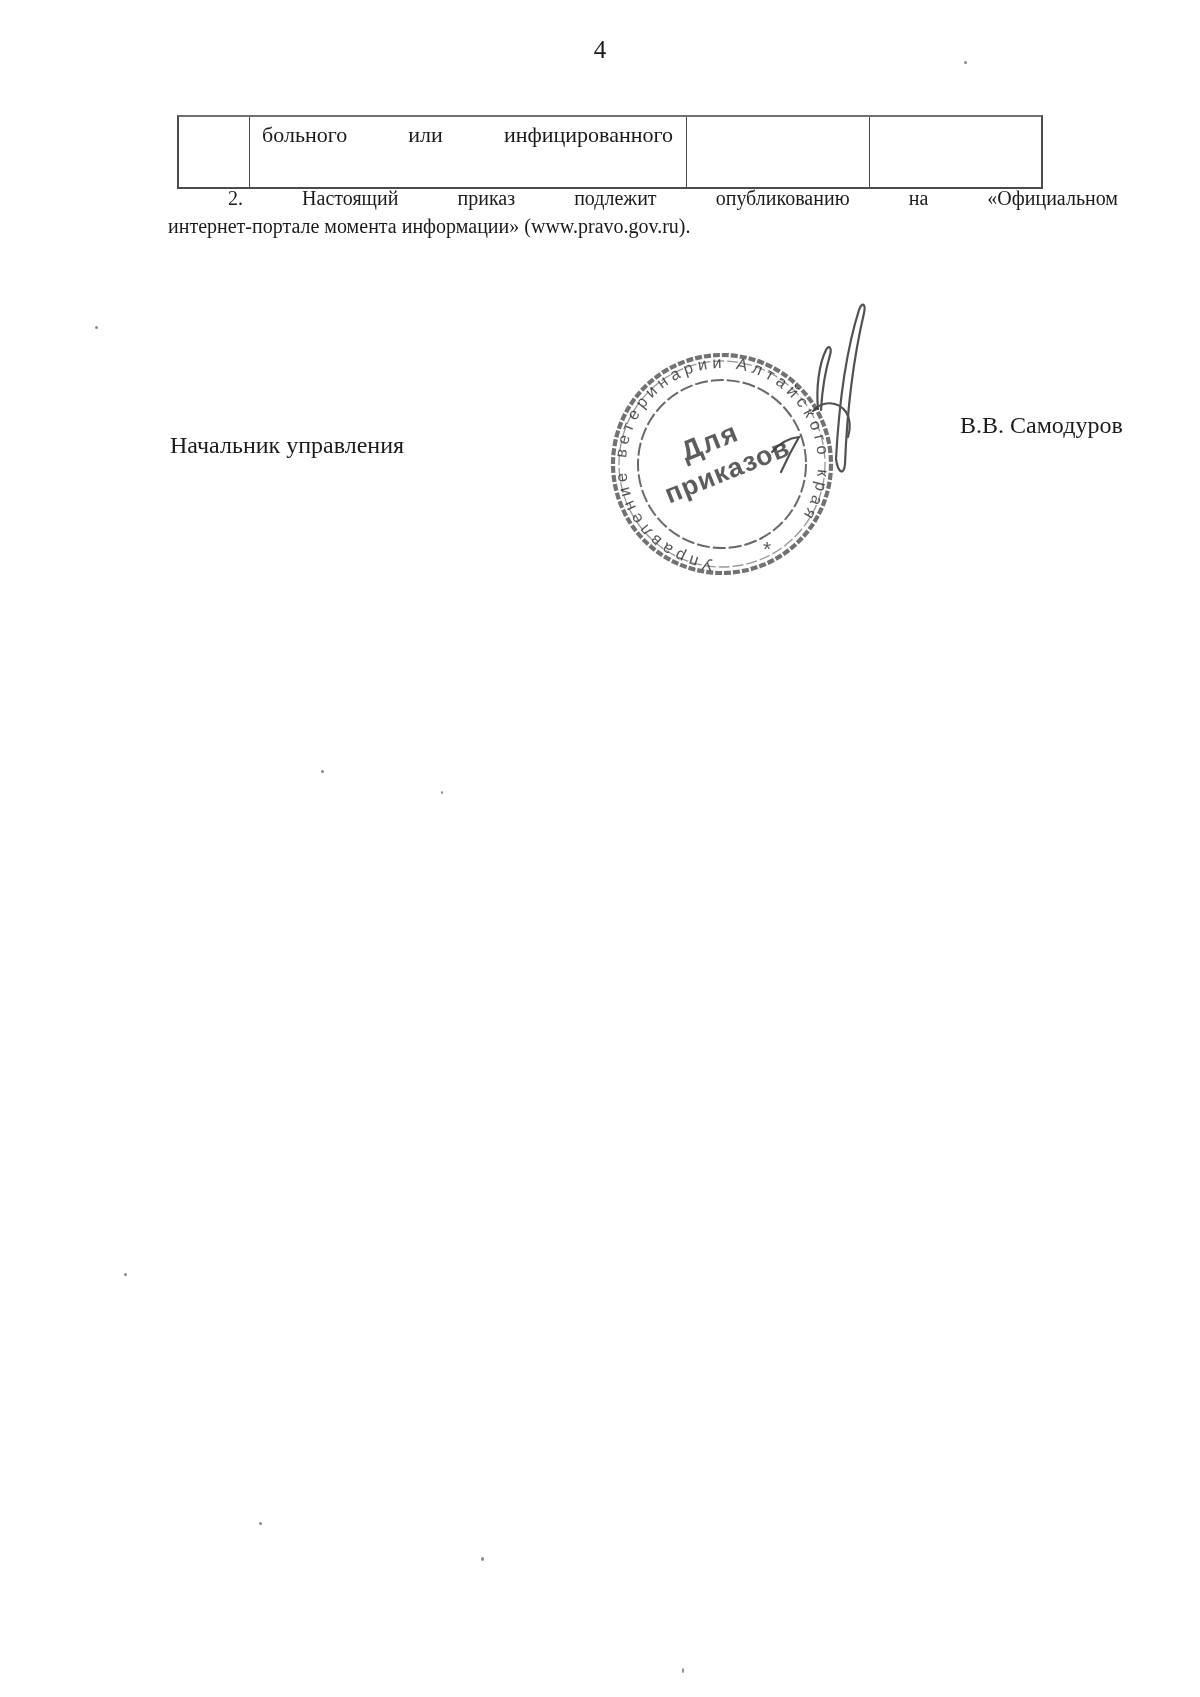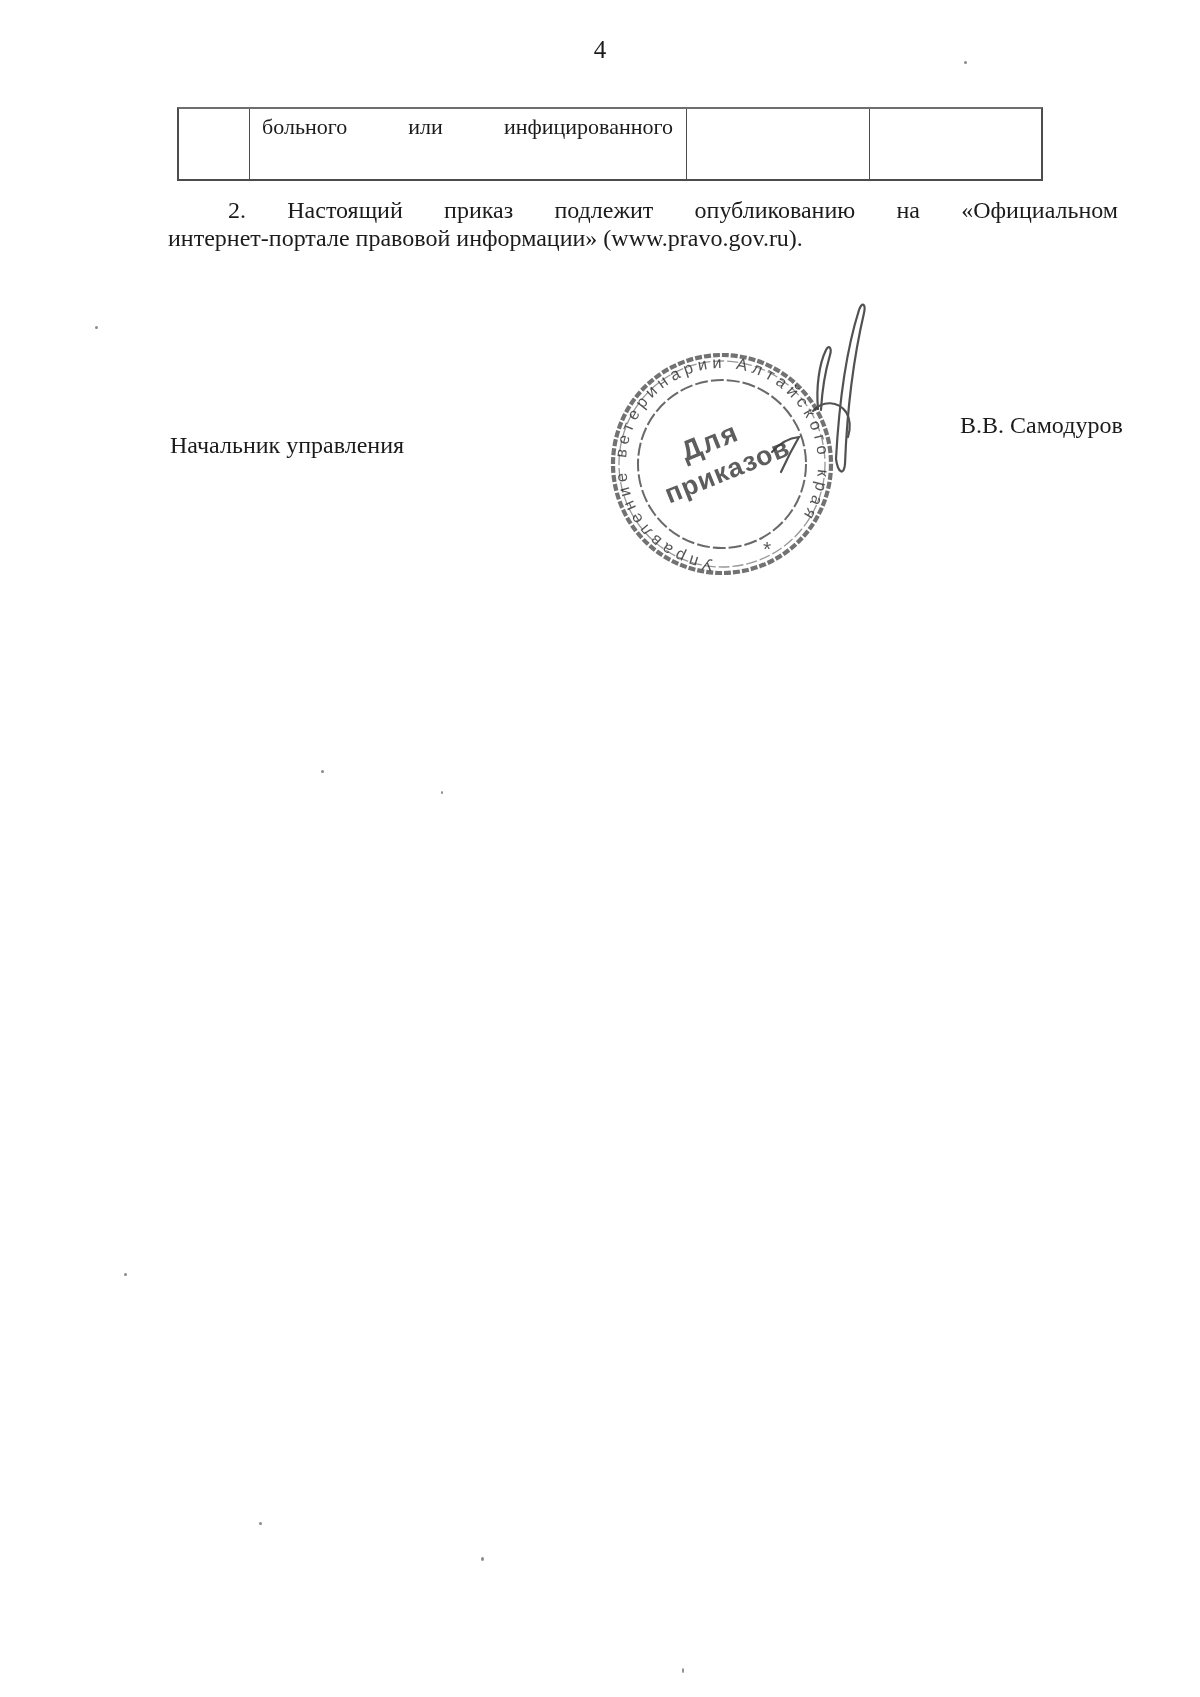--- a/index.html
+++ b/index.html
@@ -13,40 +13,40 @@
     font-family:"Liberation Serif","DejaVu Serif",serif;
     color:#1b1b1b;
   }
   
   .page-number{
     position:absolute; top:36px; left:0; width:1200px;
     text-align:center; font-size:25px;
   }
   
   .doc-table{
-    position:absolute; left:177px; top:107px;
+    position:absolute; left:177px; top:115px;
     width:866px; height:74px;
     display:flex;
     border:2px solid #4c4c4c;
     border-top-color:#6e6e6e;
     box-sizing:border-box;
     background:#fff;
   }
   .tcell{box-sizing:border-box; border-right:1.6px solid #4c4c4c; height:100%;}
   .tcell:last-child{border-right:none;}
   .c1{width:71px;}
   .c2{width:437px; padding:4px 13px 0 12px; font-size:22px; line-height:28px;}
   .c3{width:183px;}
   .c4{width:252px; flex:1;}
   .just-line{text-align:justify; text-align-last:justify; white-space:nowrap;}
   .just-line-wrap{text-align:justify; text-align-last:justify;}
   
   .body-text{
-    position:absolute; left:168px; top:196px; width:950px;
-    font-size:24px; line-height:28px;
+    position:absolute; left:168px; top:184px; width:950px;
+    font-size:20px; line-height:28px;
   }
   .para{margin:0;}
   .p-line{margin:0;}
   .p-first{text-indent:60px;}
   
   .sig-title{position:absolute; left:170px; top:432px; font-size:24px;}
   .sig-name{position:absolute; left:960px; top:412px; font-size:24px;}
   
   .stamp-svg{position:absolute; left:500px; top:268px; width:420px; height:322px;}
   
@@ -64,21 +64,21 @@
     <div class="tcell c2">
       <div class="just-line">больного или инфицированного</div>
     </div>
     <div class="tcell c3"></div>
     <div class="tcell c4"></div>
   </div>
 
   <div class="body-text">
     <div class="para">
       <div class="p-line p-first just-line-wrap">2. Настоящий приказ подлежит опубликованию на «Официальном</div>
-      <div class="p-line">интернет-портале правовой информации» (www.pravo.gov.ru).</div>
+      <div class="p-line">интернет-портале момента информации» (www.pravo.gov.ru).</div>
     </div>
   </div>
 
   <div class="sig-title">Начальник управления</div>
   <div class="sig-name">В.В. Самодуров</div>
 
   <svg class="stamp-svg" viewBox="500 268 420 322" xmlns="http://www.w3.org/2000/svg">
     <defs>
       <path id="ringPath" d="M 713.6 559.6 A 96 96 0 0 1 629.3 439.2 A 96 96 0 0 1 762.6 377.0 A 96 96 0 0 1 800.6 519.1" fill="none"></path>
     </defs>

